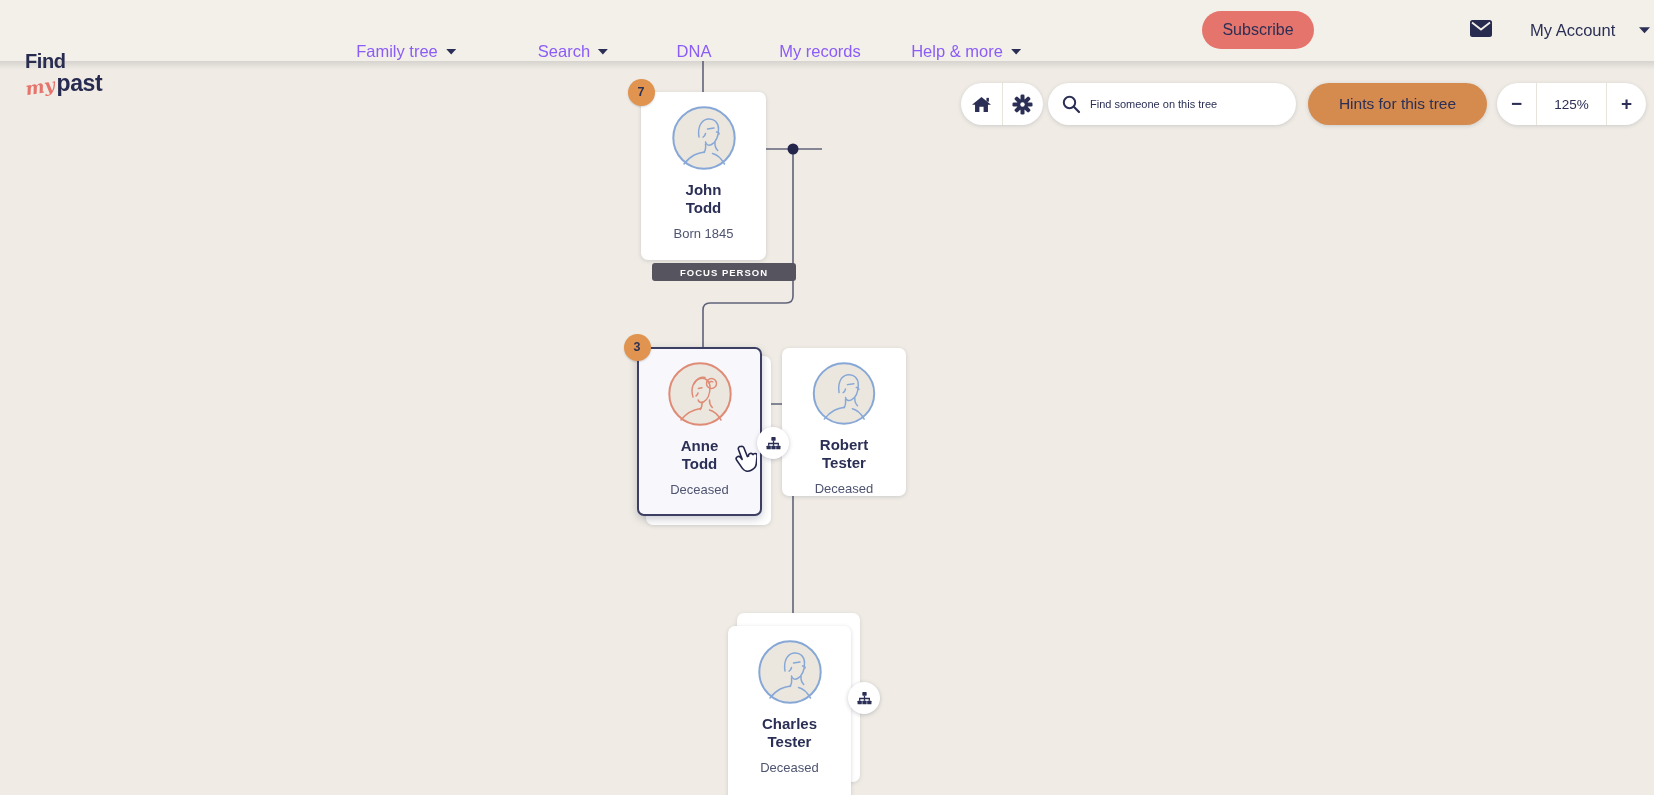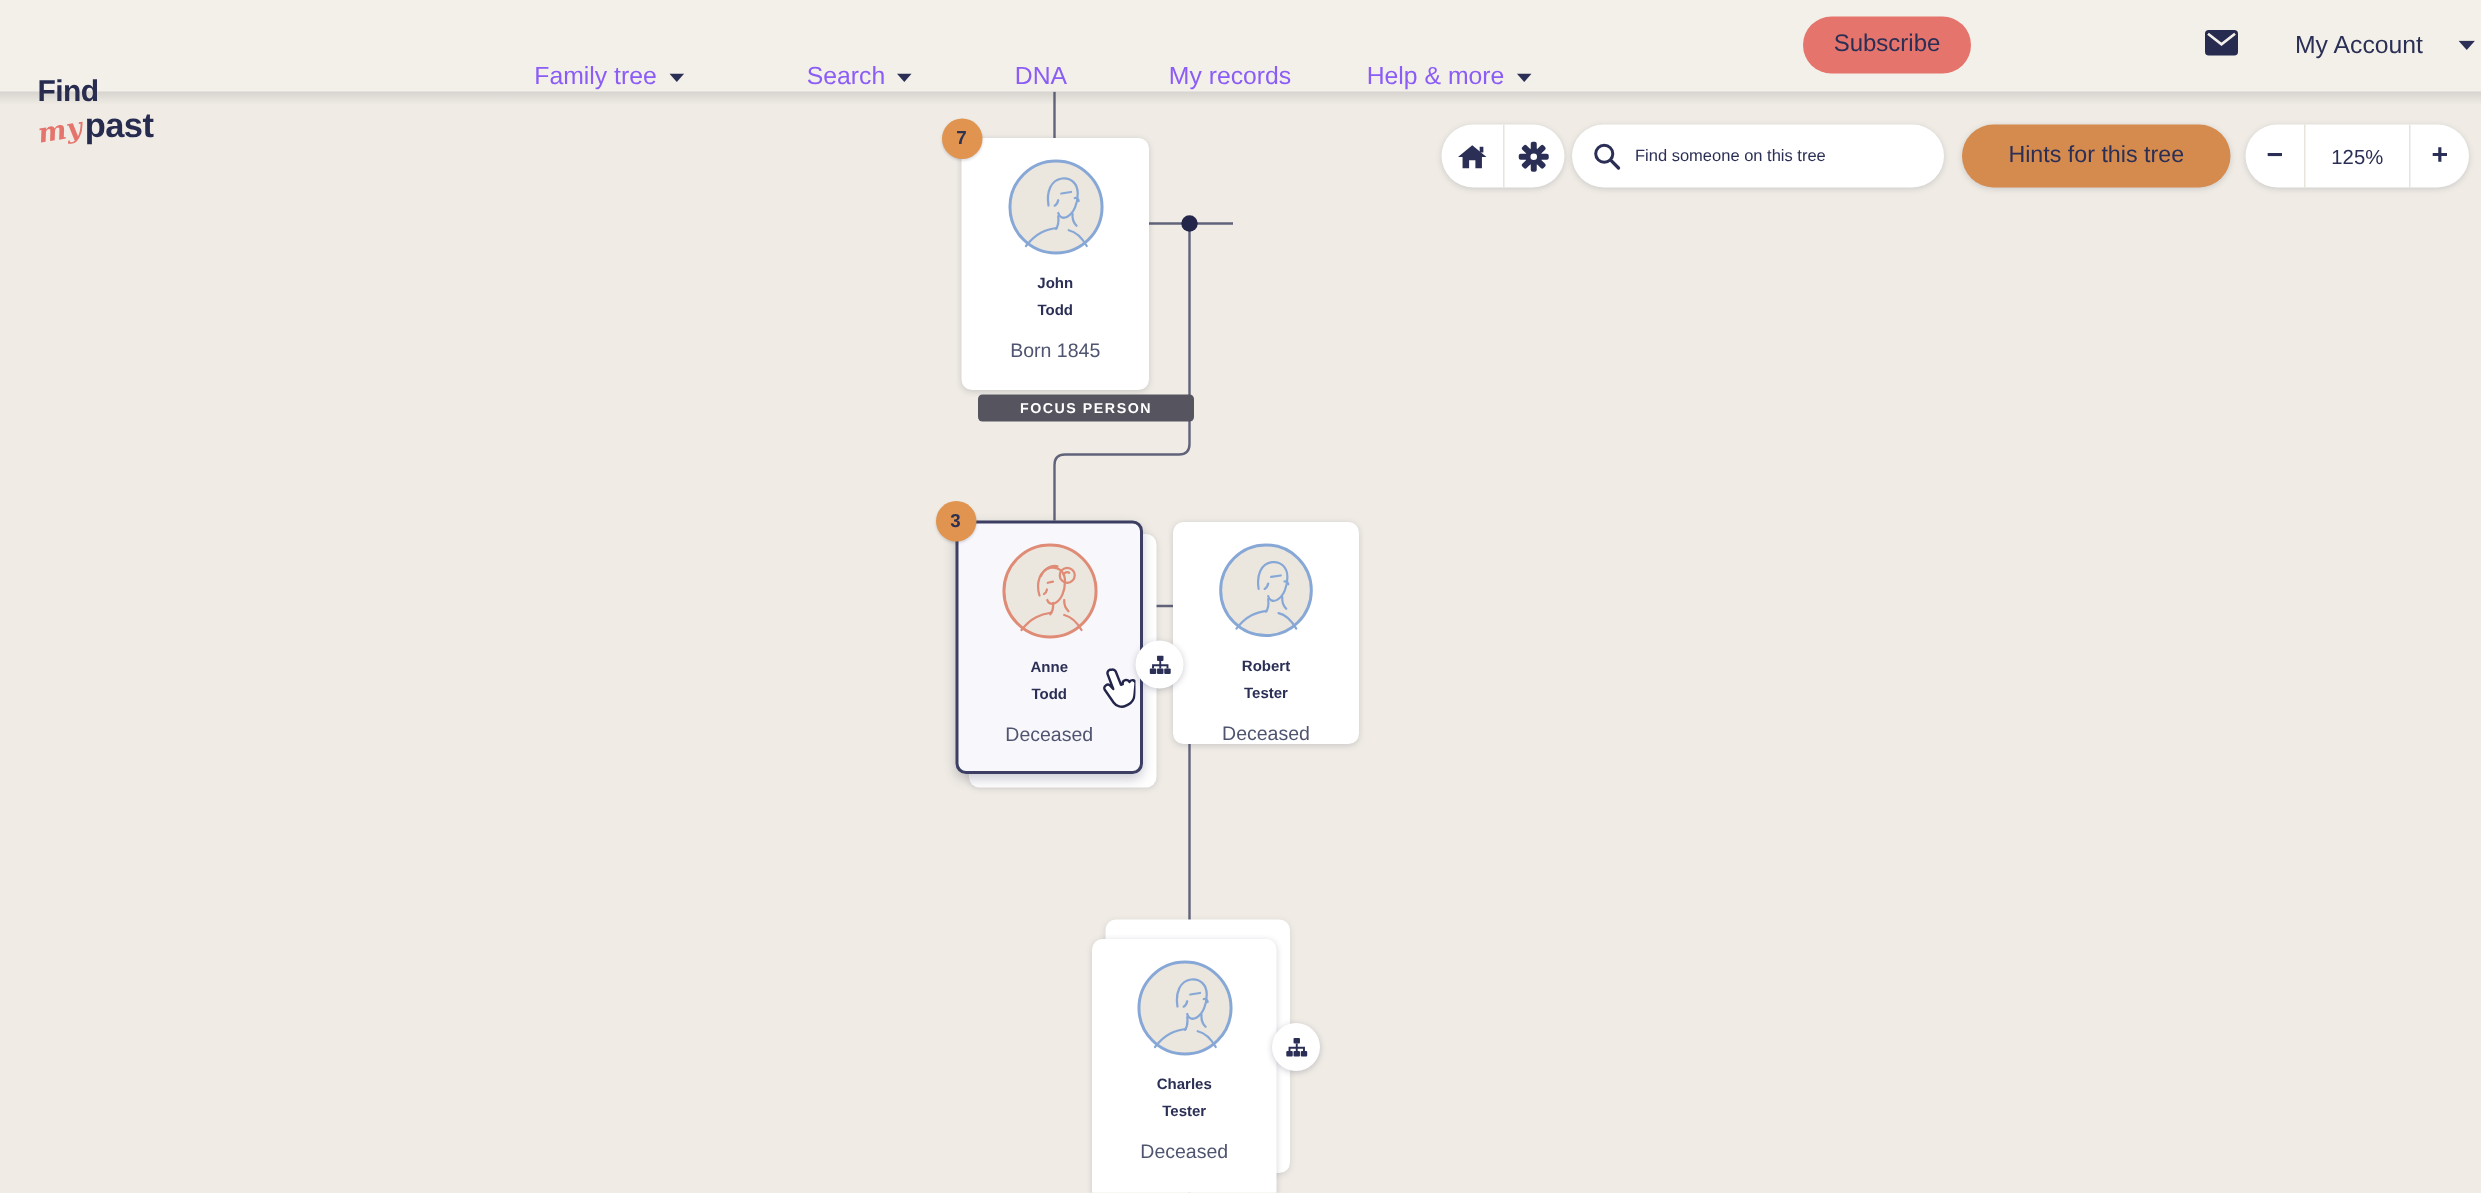--- a/index.html
+++ b/index.html
@@ -36,21 +36,21 @@
   
   .card { position:absolute; background:#fff; border-radius:7px;
     box-shadow:0 1px 4px rgba(45,48,80,.18); z-index:3;
     display:flex; flex-direction:column; align-items:center; cursor:pointer; }
   .stack-card { position:absolute; background:#fff; border-radius:7px;
     box-shadow:0 1px 4px rgba(45,48,80,.15); z-index:2; }
   .card.selected { background:#f8f8fc; border:2px solid #3c3f63;
     box-shadow:0 3px 8px rgba(45,48,80,.25); }
   .avatar { width:64px; height:64px; margin-top:14px; }
   .card.selected .avatar { margin-top:13px; }
-  .pname { margin-top:11px; text-align:center; font-size:10px; font-weight:700; line-height:17.5px; color:#2b2f55; }
+  .pname { margin-top:11px; text-align:center; font-size:15px; font-weight:700; line-height:17.5px; color:#2b2f55; }
   .pdetail { margin-top:10px; font-size:13px; color:#4f5470; }
   .add-circle { margin-top:26px; }
   .add-label { margin-top:24px; width:76px; text-align:center; font-size:15px; font-weight:700; line-height:18px; color:#2b2f55; }
 
   .count-badge { position:absolute; width:27px; height:27px; border-radius:50%; background:#e0944f;
     color:#2e3152; font-size:12.5px; font-weight:700; display:flex; align-items:center; justify-content:center;
     z-index:6; cursor:pointer; box-shadow:0 1px 2px rgba(45,48,80,.2); }
   .focus-tag { position:absolute; background:#55545f; color:#fff; font-size:9.5px; font-weight:700;
     letter-spacing:1px; padding:4px 28px 3px; border-radius:3px; z-index:6; white-space:nowrap; }
   .tree-btn { position:absolute; width:32px; height:32px; border-radius:50%; background:#fff; border:none;

